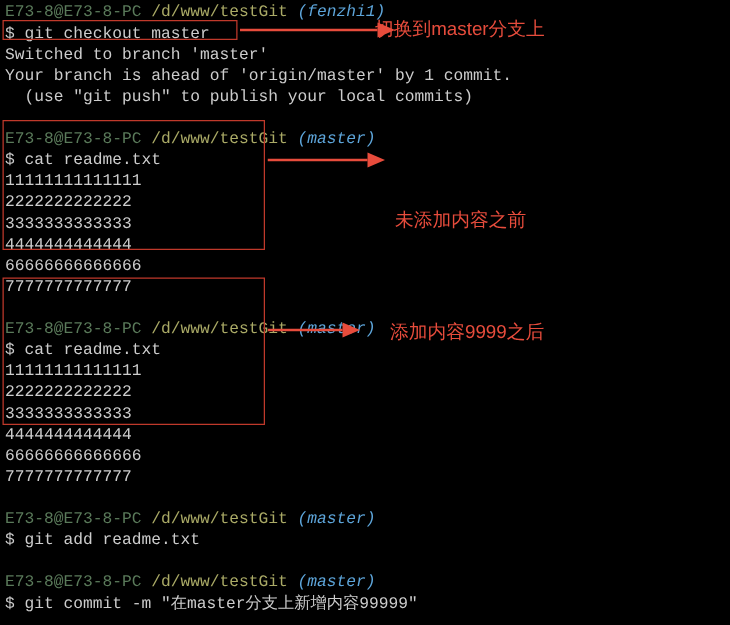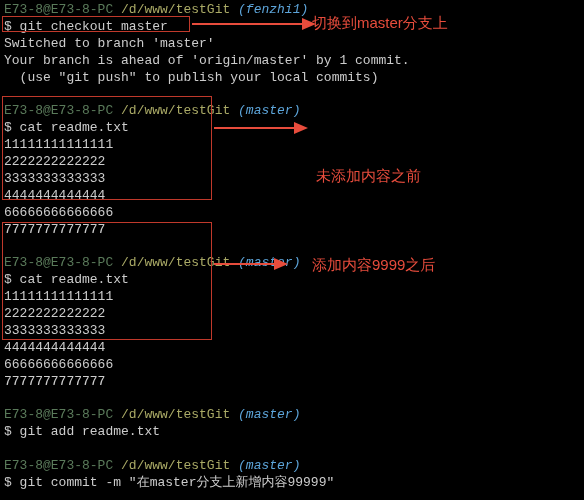--- a/index.html
+++ b/index.html
@@ -99,15 +99,15 @@
       <polygon points="80,4 94,10 80,16" fill="#e74c3c"></polygon>
     </svg>
 </div>
 <div class="arrow" style="left:214px; top:254px;">
   <svg width="80" height="20">
       <line x1="0" y1="10" x2="60" y2="10" stroke="#e74c3c" stroke-width="2"></line>
       <polygon points="60,4 74,10 60,16" fill="#e74c3c"></polygon>
     </svg>
 </div>
 
-<div class="annotation" style="left:312px; top:14px;">切换到master分支上</div>
+<div class="annotation" style="left:300px; top:14px;">切换到master分支上</div>
 <div class="annotation" style="left:316px; top:121px;margin-top:46px;">未添加内容之前</div>
 <div class="annotation" style="left:292px; top:256px;margin-left:20px;">添加内容9999之后</div>
 
 </body></html>

